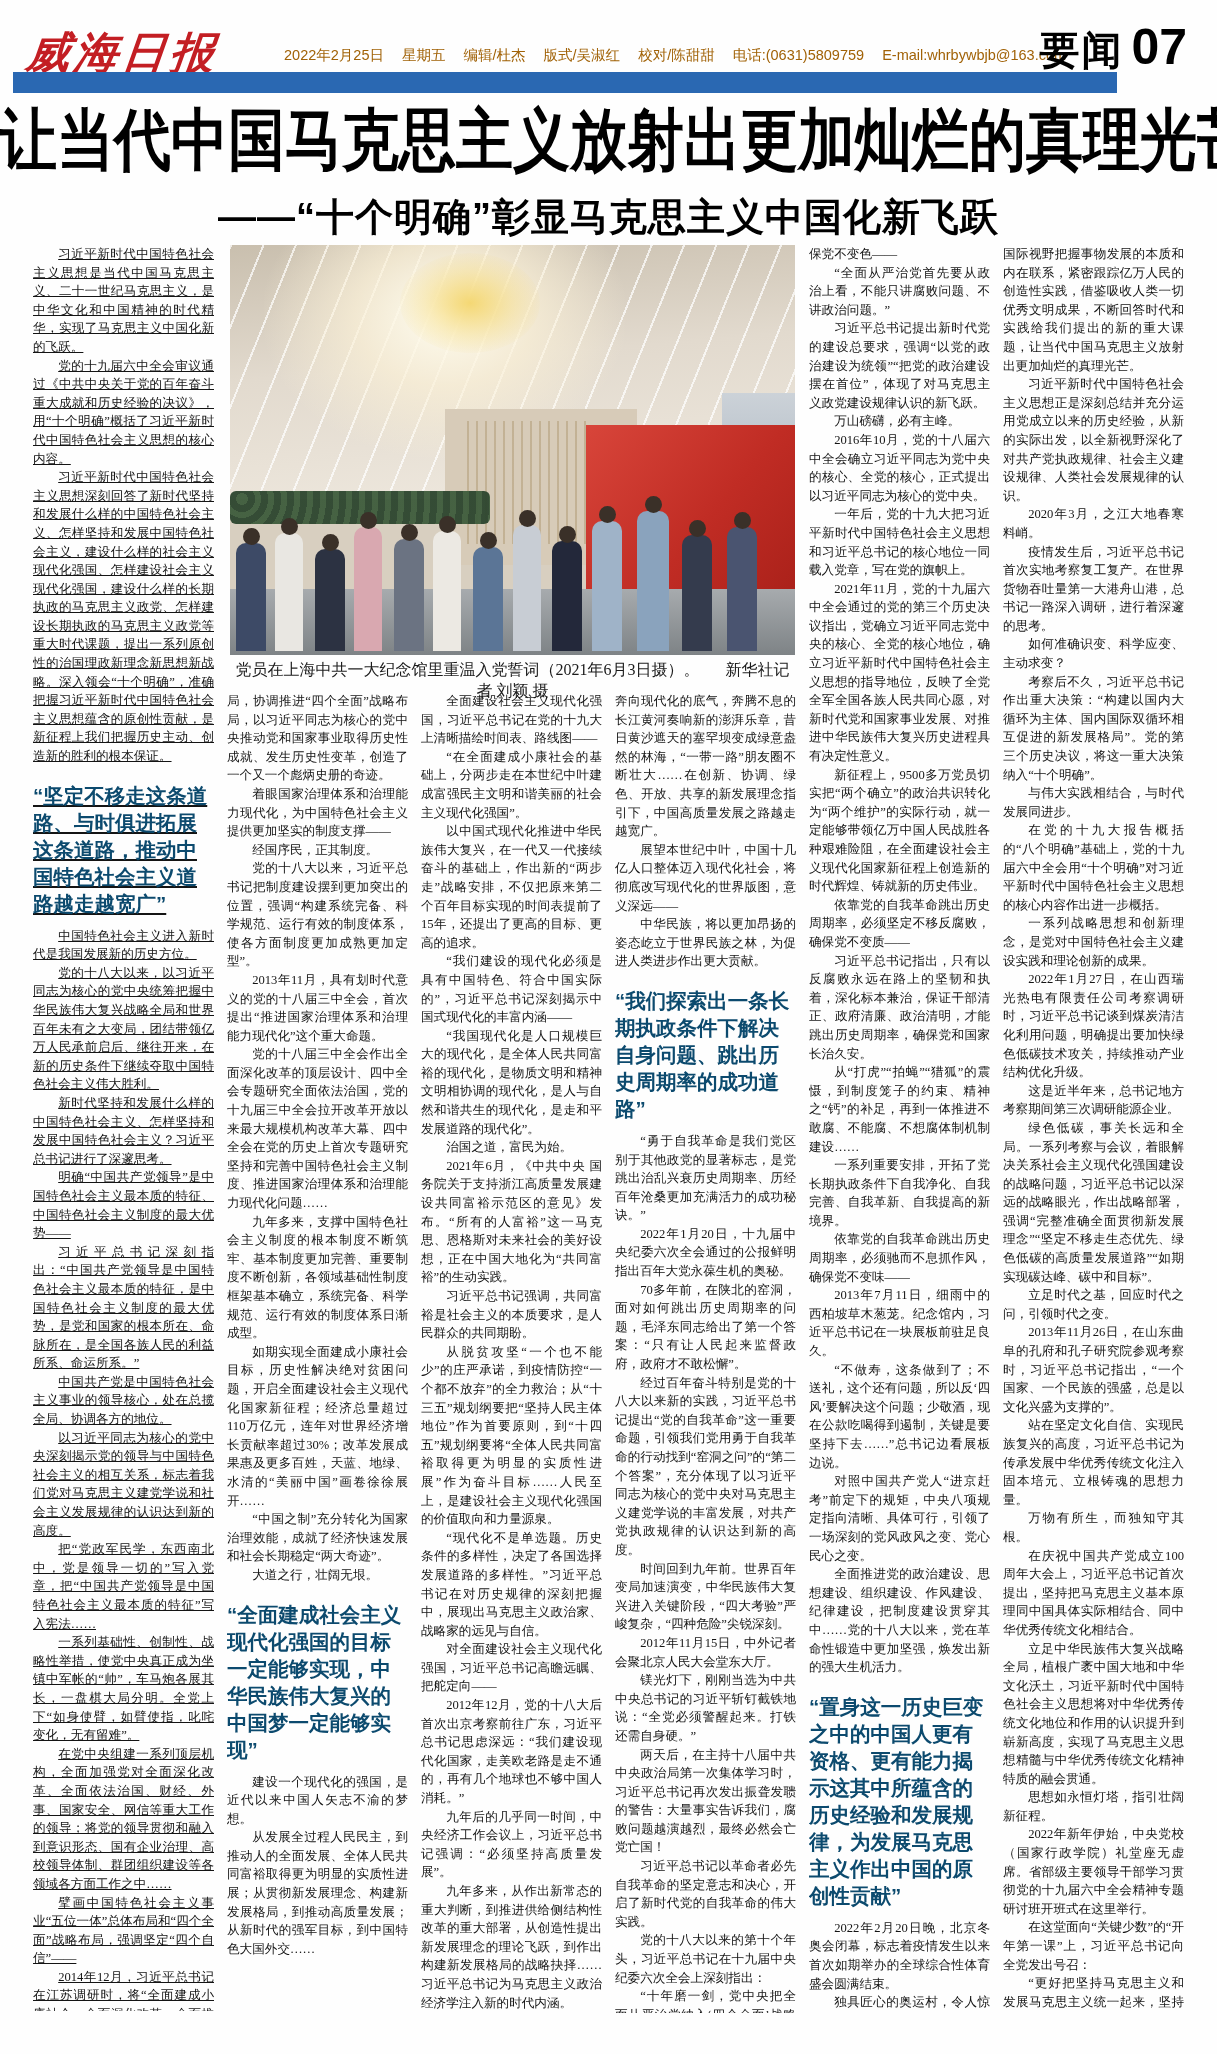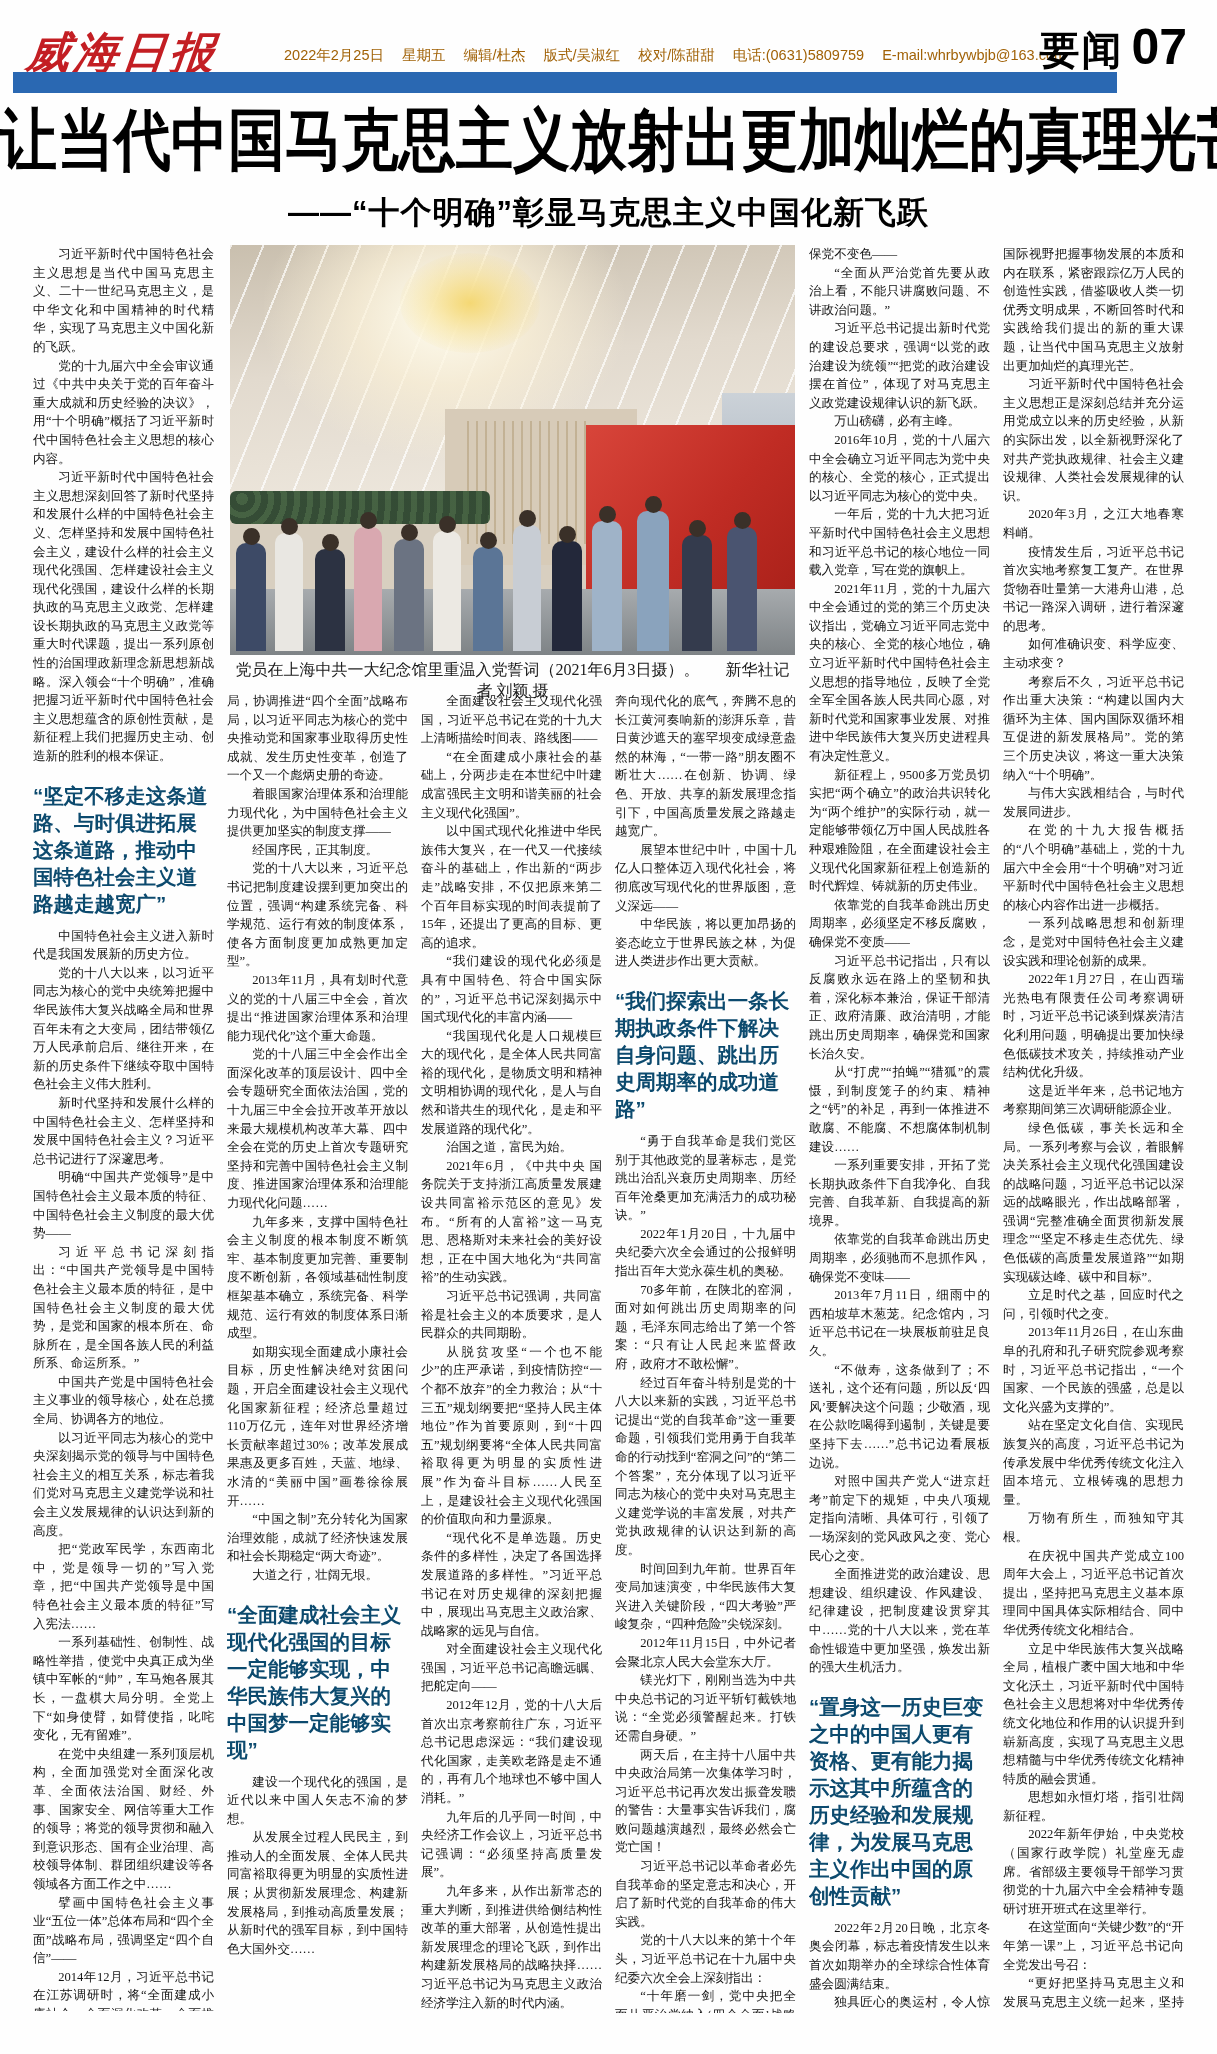--- a/index.html
+++ b/index.html
@@ -11,21 +11,21 @@
   .dateline{position:absolute;left:284px;top:46px;width:700px;font-size:14.5px;color:#a16207;
             font-family:"Liberation Sans",sans-serif;white-space:nowrap;}
   .dateline span{margin-right:14px;}
   .section-badge{position:absolute;right:30px;top:18px;white-space:nowrap;font-family:Liberation Sans, sans-serif;}
   .section-badge .sec{font-size:40px;font-weight:900;color:#000;letter-spacing:2px;}
   .section-badge .num{font-size:50px;font-weight:700;color:#000;margin-left:8px;}
   .blue-bar{position:absolute;left:13px;top:72px;width:1104px;height:21px;background:#2a68b2;}
   
   .headline{position:absolute;left:0;top:96px;width:1217px;text-align:center;font-size:57px;font-weight:900;
             color:#000;letter-spacing:0px;transform:scaleY(1.18);transform-origin:top;white-space:nowrap;}
-  .subhead-line{position:absolute;left:0;top:192px;width:1217px;text-align:center;font-size:31px;font-weight:700;
+  .subhead-line{position:absolute;left:0;top:192px;width:1217px;text-align:center;font-size:38px;font-weight:700;
             color:#000;letter-spacing:1px;font-family:"Liberation Sans",sans-serif;}
   
   .photo{position:absolute;left:230px;top:245px;width:565px;height:410px;overflow:hidden;background:#d8cfc0;}
   .ceiling{position:absolute;left:0;top:0;right:0;height:62%;
            background:linear-gradient(175deg,#c9bfae 0%,#e2dace 45%,#efe9df 100%);}
   .glow{position:absolute;left:6%;top:-6%;width:64%;height:58%;
         background:radial-gradient(ellipse at 50% 40%,rgba(255,253,240,.98) 0%,rgba(250,240,215,.75) 35%,rgba(236,226,200,0) 72%);}
   .emblem{position:absolute;left:30%;top:2%;width:140px;height:100px;border-radius:50%;
           background:radial-gradient(ellipse at center,rgba(244,214,110,.95) 0%,rgba(244,214,110,.35) 45%,rgba(244,214,110,0) 75%);}
   .slats{position:absolute;left:0;top:0;right:0;height:62%;opacity:.8;
@@ -55,21 +55,21 @@
   .pe:nth-of-type(10){left:64%;width:30px;height:130px;background:#9fb3c8;}
   .pe:nth-of-type(11){left:72%;width:32px;height:140px;background:#8aa3bd;}
   .pe:nth-of-type(12){left:80%;width:30px;height:116px;background:#343b4d;}
   .pe:nth-of-type(13){left:88%;width:30px;height:124px;background:#4a5470;}
   .caption{position:absolute;left:230px;top:660px;width:565px;text-align:center;font-size:16px;color:#1a1a1a;}
   .caption .credit-span{margin-left:26px;}
   
   .col{position:absolute;width:181px;top:245px;height:1766px;overflow:hidden;
        font-size:12.6px;line-height:18.6px;text-align:justify;color:#141414;}
   .col.short{top:692px;height:1321px;}
-  #c1{left:33px;} #c2{left:227px;} #c3{left:421px;} #c4{left:615px;} #c5{left:809px;} #c6{left:1003px;}
+  #c1{left:33px;text-decoration:underline;} #c2{left:227px;} #c3{left:421px;} #c4{left:615px;} #c5{left:809px;} #c6{left:1003px;}
   .col p{margin:0;text-indent:2em;}
   .col p.cont{text-indent:0;}
   .col .sub{color:#0c4a6e;font-weight:700;font-size:20.5px;line-height:27px;margin:16px 0 10px;
             text-align:left;text-indent:0;font-family:"Liberation Sans",sans-serif;}
 </style>
 </head>
 <body>
 
 <div class="page">
 

